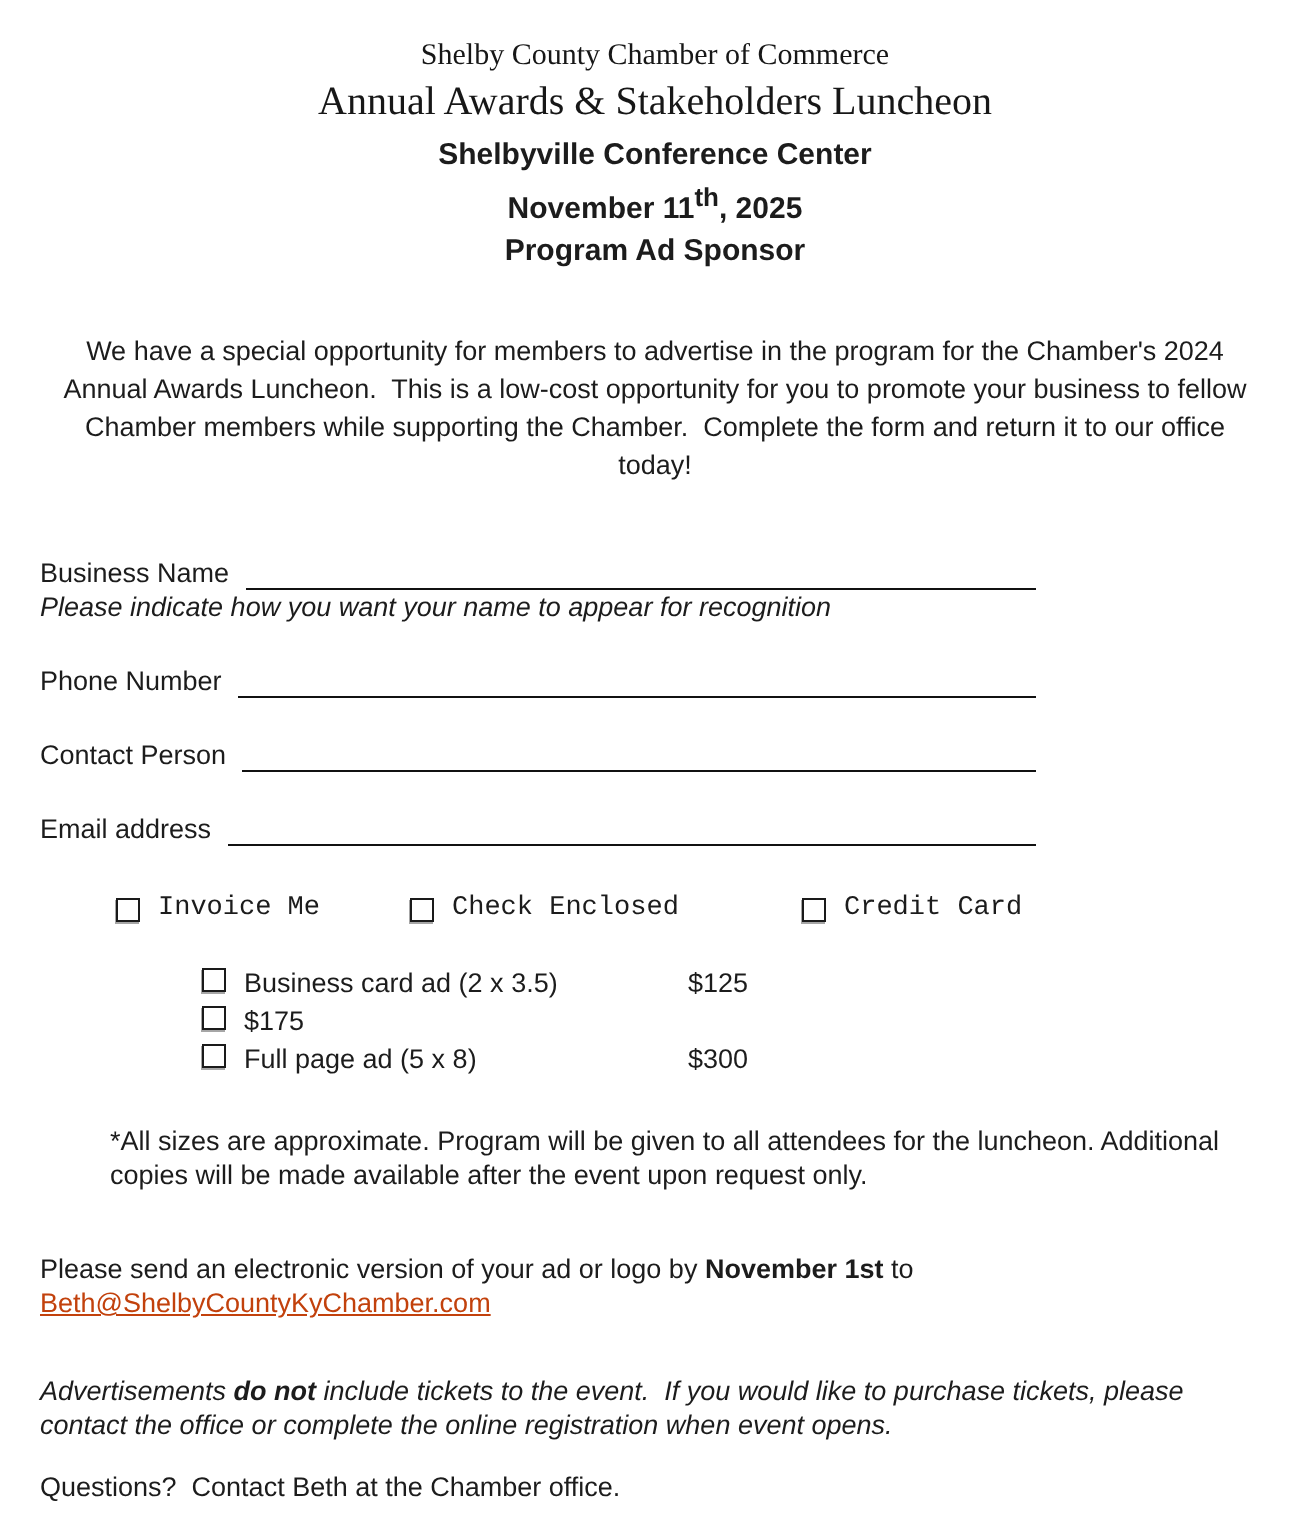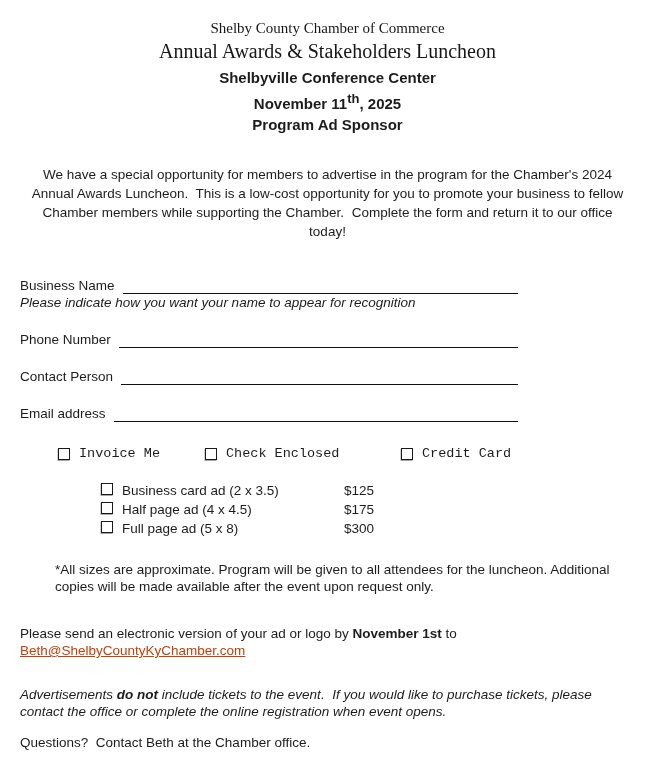--- a/index.html
+++ b/index.html
@@ -104,21 +104,20 @@
   </div>
 
   <div class="ad-options">
     <div class="ad-row">
       <span class="checkbox"></span>
       <span class="ad-label">Business card ad (2 x 3.5)</span>
       <span class="ad-price">$125</span>
     </div>
     <div class="ad-row">
       <span class="checkbox"></span>
-      <span class="ad-label">Half page ad (4 x 4.5)</span>
       <span class="ad-price">$175</span>
     </div>
     <div class="ad-row">
       <span class="checkbox"></span>
       <span class="ad-label">Full page ad (5 x 8)</span>
       <span class="ad-price">$300</span>
     </div>
   </div>
 
   <p class="sizes-note">*All sizes are approximate. Program will be given to all attendees for the luncheon. Additional copies will be made available after the event upon request only.</p>

